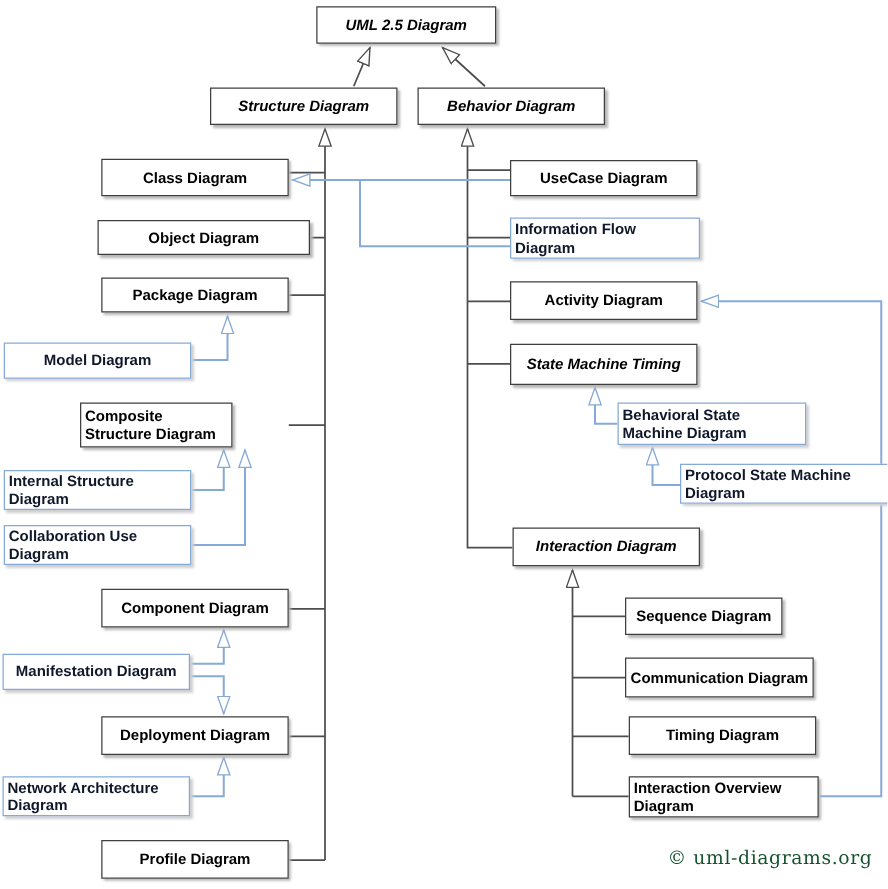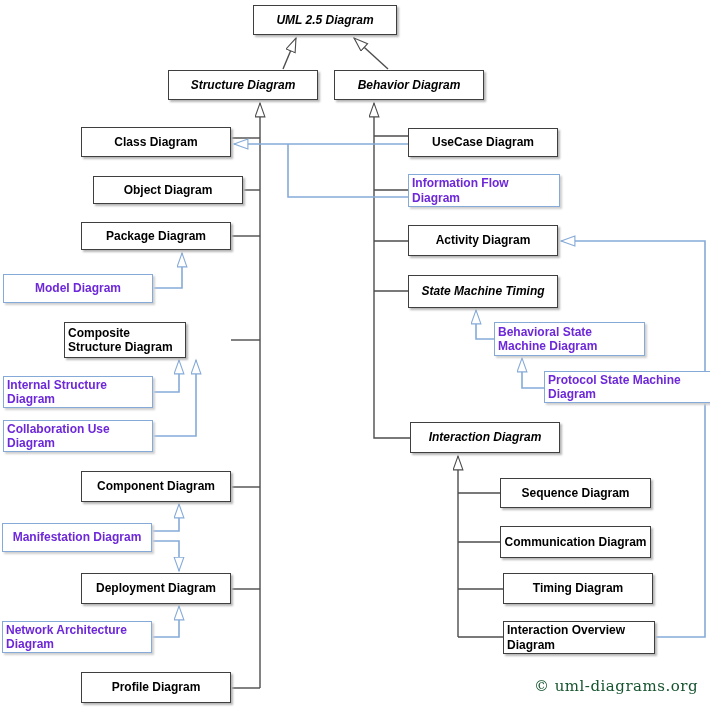--- a/index.html
+++ b/index.html
@@ -10,21 +10,21 @@
   .wires{position:absolute;left:0;top:0;pointer-events:none;}
   .node{
     position:absolute;box-sizing:border-box;background:#ffffff;
     border:1.5px solid #3f3f3f;
     box-shadow:2px 2px 2px #b6b6b6;
     display:flex;align-items:center;justify-content:center;text-align:left;
     font-weight:bold;font-size:12px;line-height:1.18;color:#000000;
     padding:1px 3px;cursor:pointer;
   }
   .node.blue{
-    border:1.5px solid #85aad8;color:#6d28d9;box-shadow:2px 2px 2px #cfcfcf;
+    border:1.5px solid #85aad8;color:#0f172a;box-shadow:2px 2px 2px #cfcfcf;
   }
   .node.abstract{font-style:italic;}
   .copyright{
     position:absolute;top:677px;right:12px;
     font-family:"DejaVu Serif",serif;font-size:15px;color:#14532d;
     letter-spacing:0.5px;
   }
 </style>
 </head>
 <body>
@@ -77,38 +77,38 @@
       <path d="M288,144 L288,197 L408,197"></path>
       <path d="M655,637 L705,637 L705,241 L561,241" marker-end="url(#triBlue)"></path>
     </g>
   </svg>
 
   <div class="node abstract" style="left:253px;top:5px;width:144px;height:30px">UML 2.5 Diagram</div>
   <div class="node abstract" style="left:334px;top:70px;width:150px;height:30px">Behavior Diagram</div>
   <div class="node abstract" style="left:168px;top:70px;width:150px;height:30px">Structure Diagram</div>
 
   <div class="node" style="left:81px;top:127px;width:150px;height:30px">Class Diagram</div>
-  <div class="node" style="left:93px;top:176px;width:150px;height:28px">Object Diagram</div>
+  <div class="node" style="left:78px;top:176px;width:170px;height:28px">Object Diagram</div>
   <div class="node" style="left:81px;top:222px;width:150px;height:28px">Package Diagram</div>
   <div class="node blue" style="left:3px;top:274px;width:150px;height:29px">Model Diagram</div>
   <div class="node" style="left:64px;top:322px;width:122px;height:36px">Composite Structure Diagram</div>
   <div class="node blue" style="left:3px;top:376px;width:150px;height:32px">Internal Structure Diagram</div>
   <div class="node blue" style="left:3px;top:420px;width:150px;height:32px">Collaboration Use Diagram</div>
   <div class="node" style="left:81px;top:471px;width:150px;height:31px">Component Diagram</div>
   <div class="node blue" style="left:2px;top:523px;width:150px;height:29px">Manifestation Diagram</div>
   <div class="node" style="left:81px;top:573px;width:150px;height:31px">Deployment Diagram</div>
   <div class="node blue" style="left:2px;top:621px;width:150px;height:32px">Network Architecture Diagram</div>
   <div class="node" style="left:81px;top:672px;width:150px;height:31px">Profile Diagram</div>
 
   <div class="node" style="left:408px;top:128px;width:150px;height:29px">UseCase Diagram</div>
   <div class="node blue" style="left:408px;top:174px;width:152px;height:33px">Information Flow Diagram</div>
   <div class="node" style="left:408px;top:225px;width:150px;height:31px">Activity Diagram</div>
   <div class="node abstract" style="left:408px;top:275px;width:150px;height:33px">State Machine Timing</div>
   <div class="node blue" style="left:494px;top:322px;width:151px;height:34px">Behavioral State Machine Diagram</div>
   <div class="node blue" style="left:544px;top:371px;width:180px;height:32px">Protocol State Machine Diagram</div>
   <div class="node abstract" style="left:410px;top:422px;width:150px;height:31px">Interaction Diagram</div>
-  <div class="node" style="left:500px;top:478px;width:151px;height:30px">Sequence Diagram</div>
+  <div class="node" style="left:500px;top:478px;width:126px;height:30px">Sequence Diagram</div>
   <div class="node" style="left:500px;top:526px;width:151px;height:32px">Communication Diagram</div>
   <div class="node" style="left:503px;top:573px;width:150px;height:31px">Timing Diagram</div>
   <div class="node" style="left:503px;top:621px;width:152px;height:33px">Interaction Overview Diagram</div>
 
   <div class="copyright">© uml-diagrams.org</div>
 </div>
 
 </body></html>

